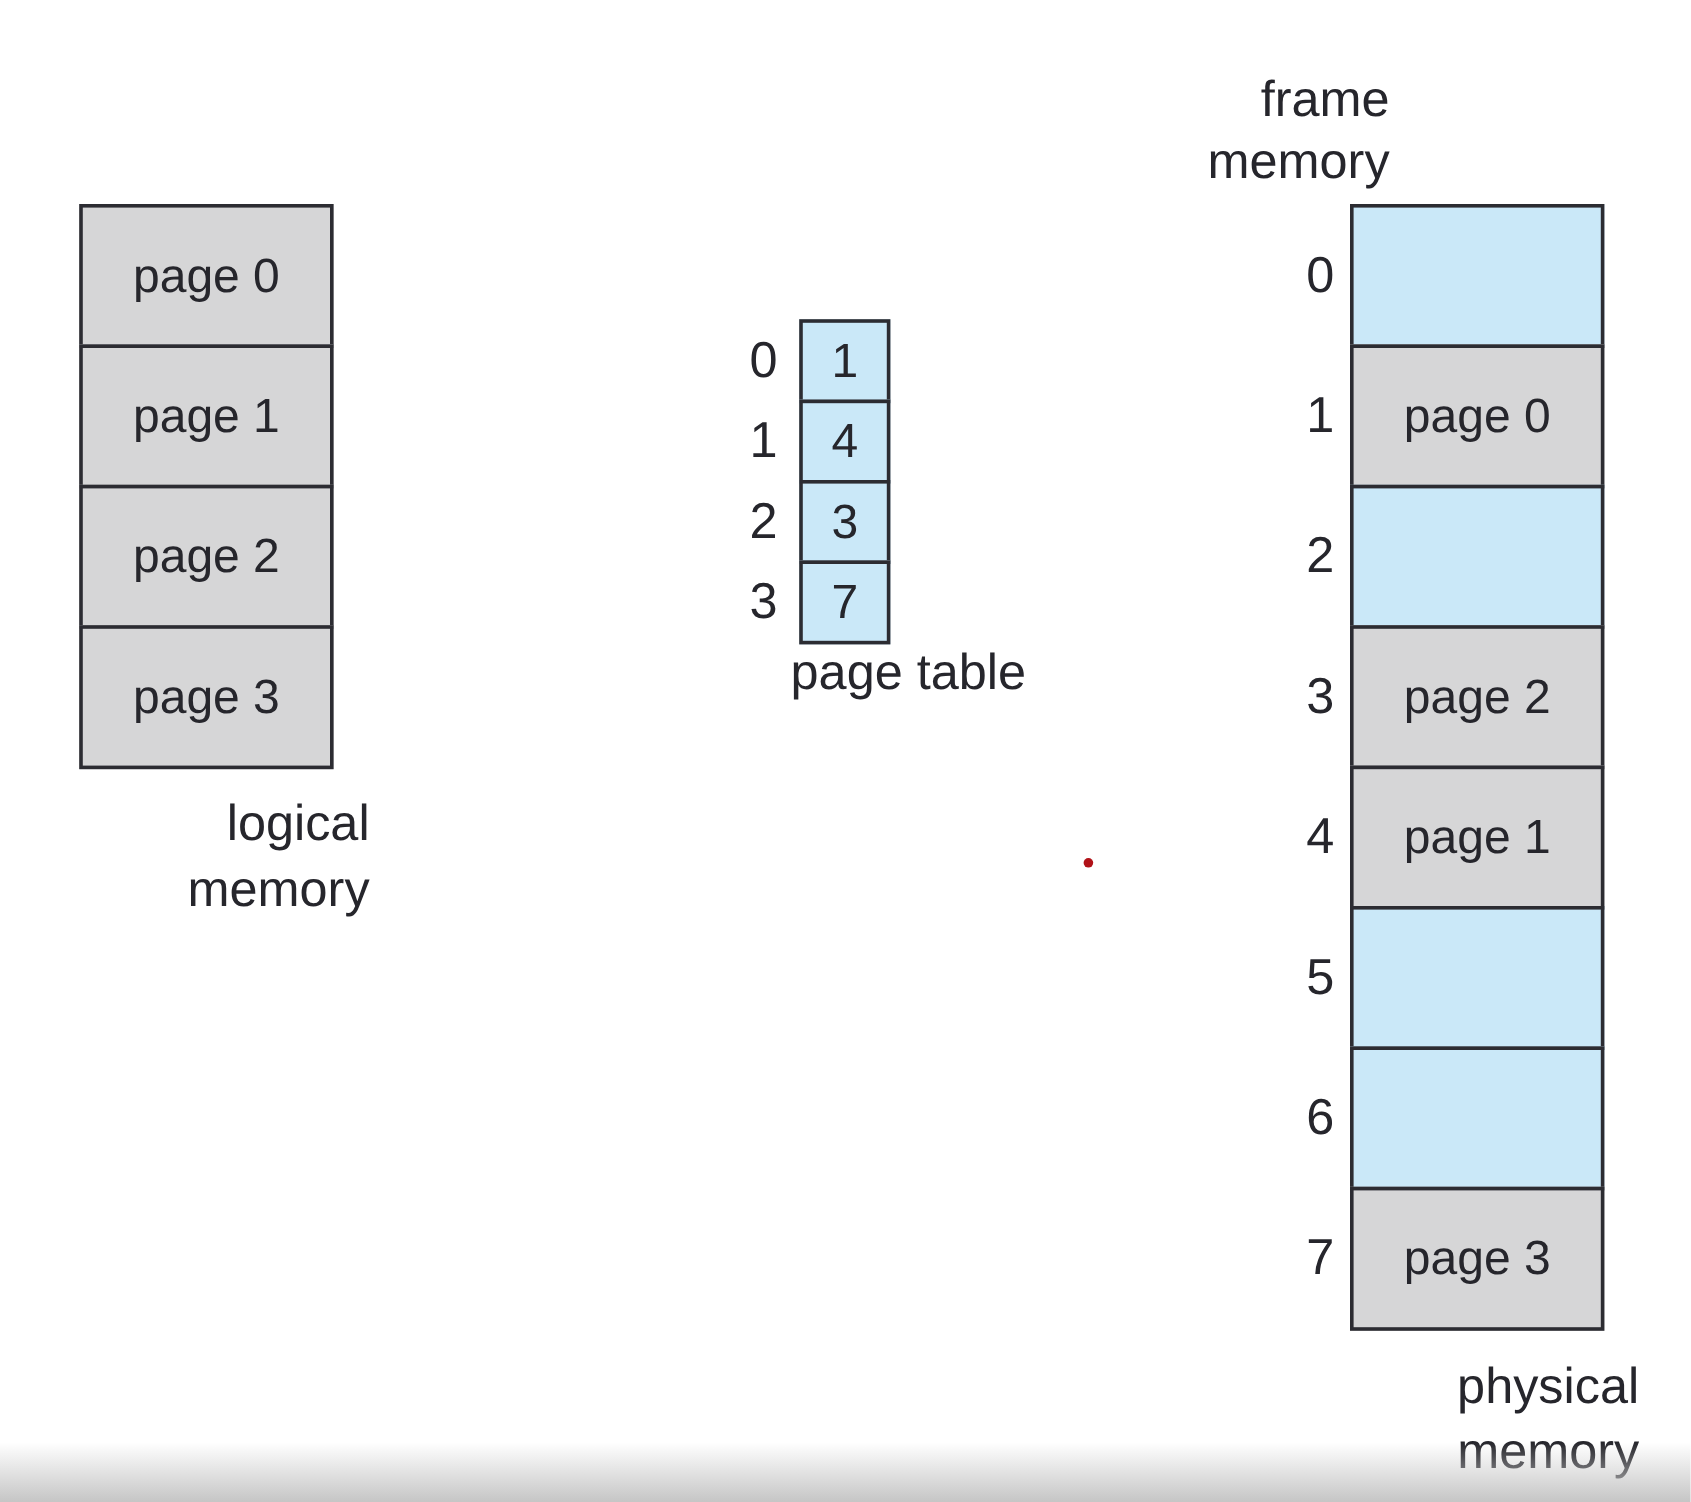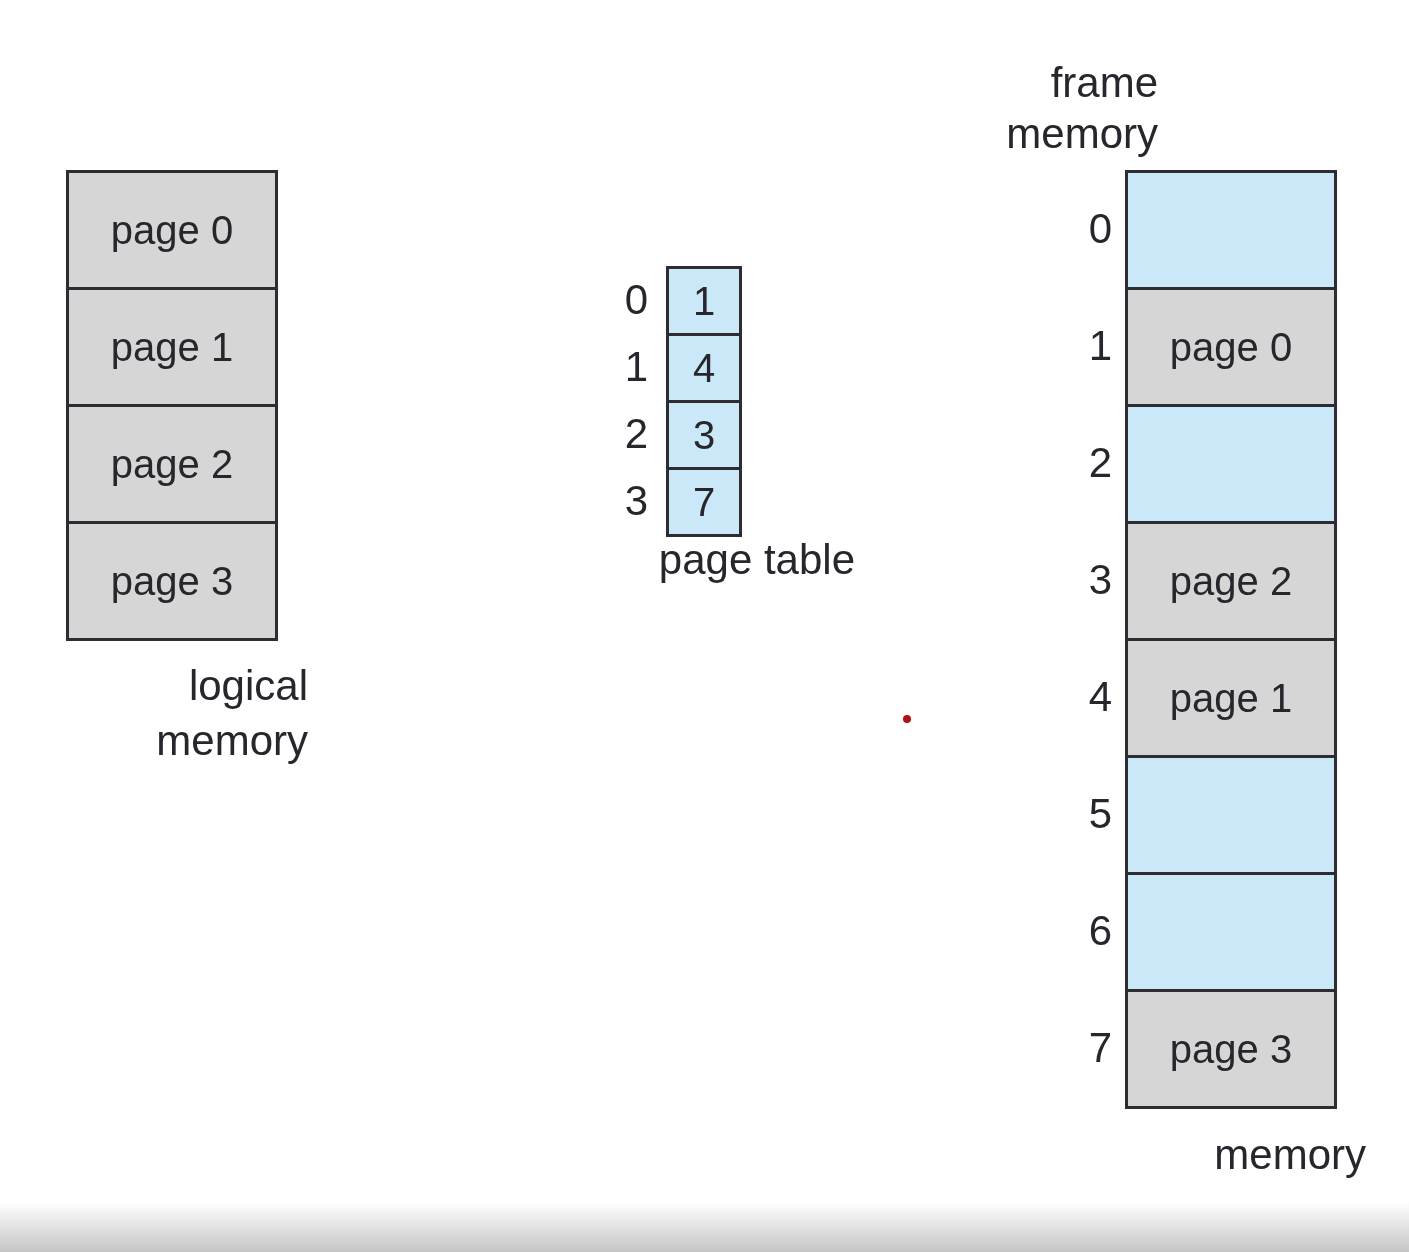--- a/index.html
+++ b/index.html
@@ -126,20 +126,21 @@
     <div class="memcell blue"></div>
     <div class="memcell gray">page 0</div>
     <div class="memcell blue"></div>
     <div class="memcell gray">page 2</div>
     <div class="memcell gray">page 1</div>
     <div class="memcell blue"></div>
     <div class="memcell blue"></div>
     <div class="memcell gray">page 3</div>
   </div>
   <div class="caption phys-caption">
+    <div>physical</div>
     <div>memory</div>
   </div>
 
   <div class="red-dot"></div>
 
   <div class="bottom-fade"></div>
 
 </div>
 
 </body></html>

